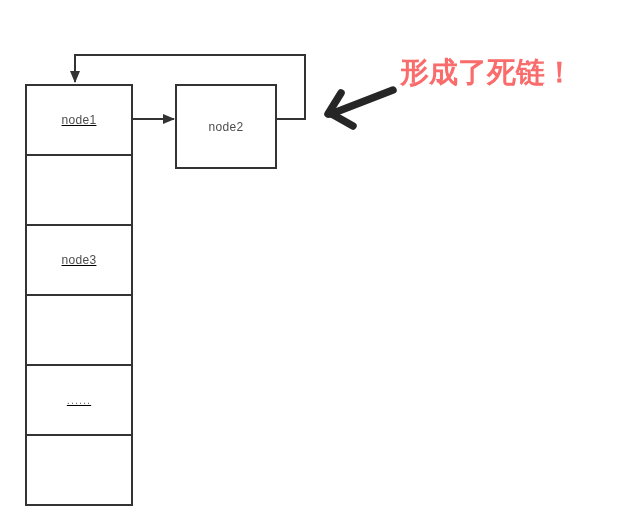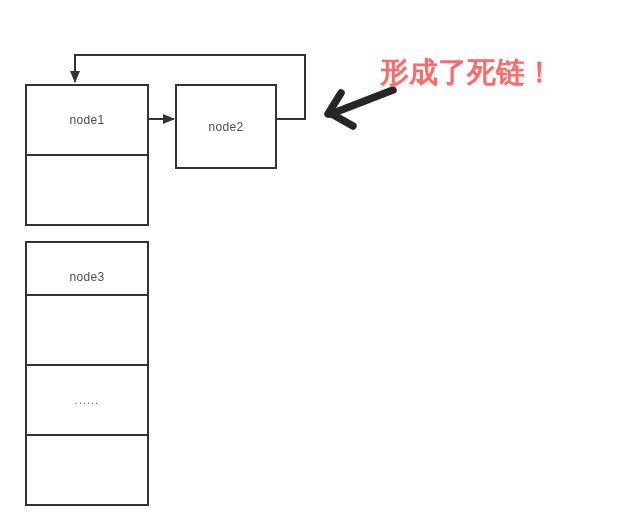--- a/index.html
+++ b/index.html
@@ -13,32 +13,33 @@
   }
   .connectors {
     position: absolute;
     left: 0; top: 0;
     width: 641px; height: 530px;
     pointer-events: none;
   }
   .cell {
     position: absolute;
     left: 25px;
-    width: 124px;
+    width: 108px;
     height: 72px;
     box-sizing: border-box;
     border: 2px solid #333333;
     background: #ffffff;
     display: flex;
     align-items: center;
     justify-content: center;
+    text-decoration: underline;
   }
   .cell-0 { top: 84px; }
   .cell-1 { top: 154px; }
-  .cell-2 { top: 241px; }
+  .cell-2 { top: 224px; }
   .cell-3 { top: 294px; }
   .cell-4 { top: 364px; }
   .cell-5 { top: 434px; }
   .cell-label {
     font-size: 12px;
     color: #4d4d4d;
     letter-spacing: 0.3px;
   }
   .cell-4 .cell-label {
     font-size: 11px;
@@ -53,21 +54,21 @@
     height: 85px;
     box-sizing: border-box;
     border: 2px solid #333333;
     background: #ffffff;
     display: flex;
     align-items: center;
     justify-content: center;
   }
   .annotation-text {
     position: absolute;
-    left: 380px;
+    left: 400px;
     top: 53px;
     font-size: 29px;
     font-weight: 900;
     color: #fa6b6b;
     white-space: nowrap;
     letter-spacing: 0px;
   }
 </style>
 </head>
 <body>

